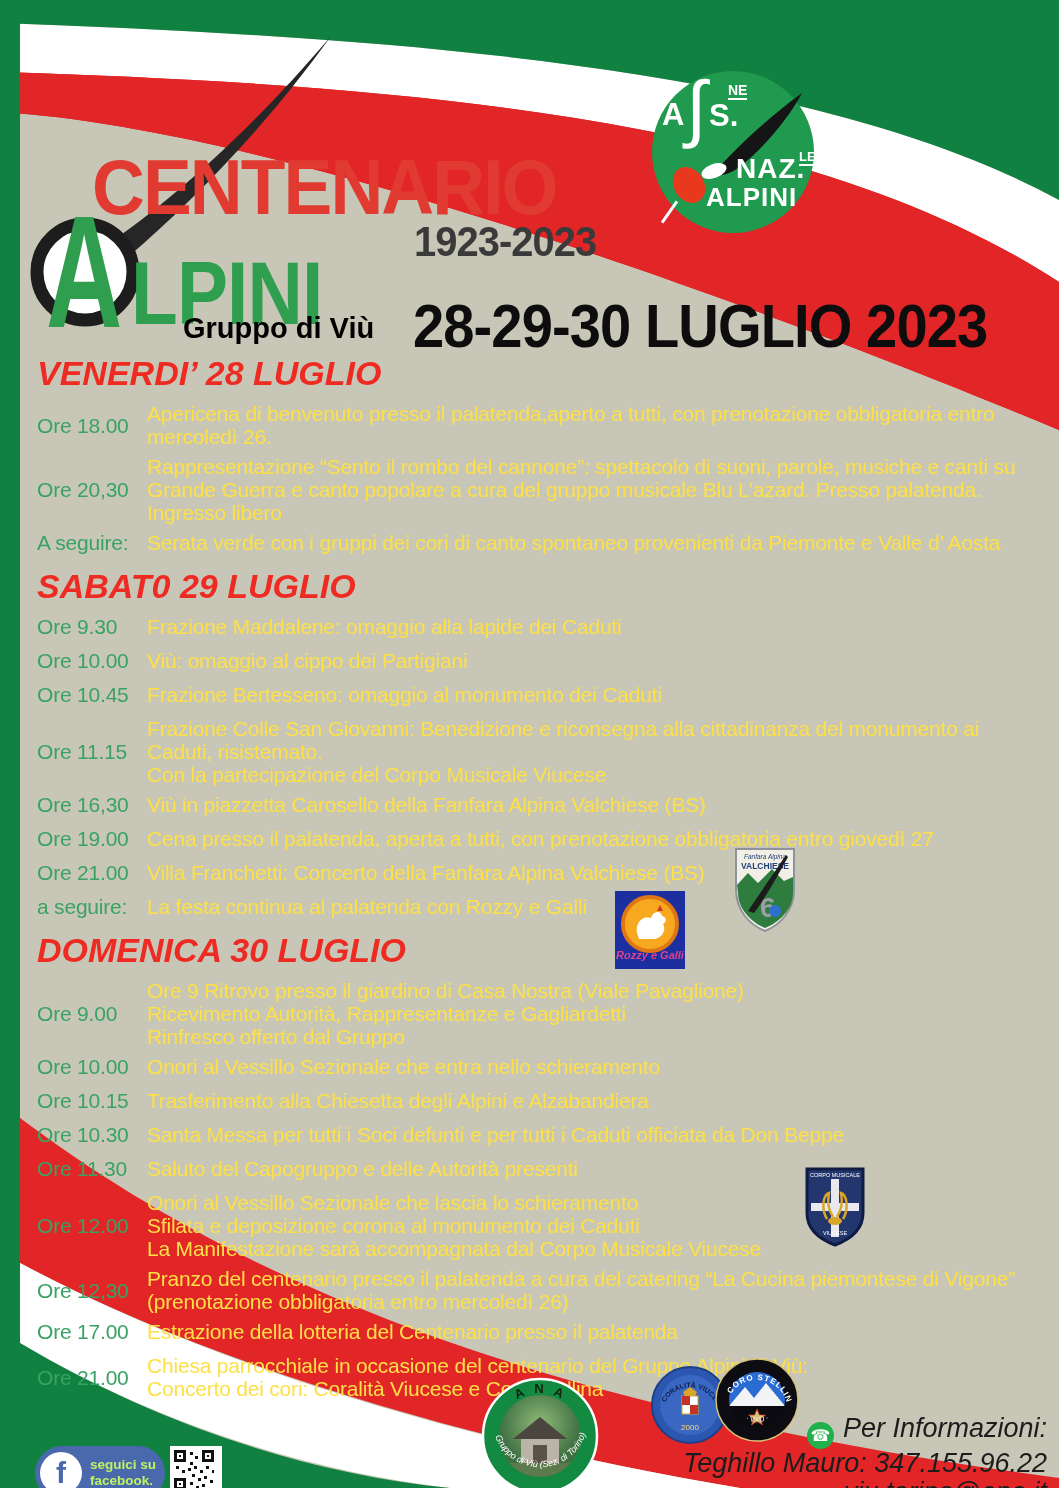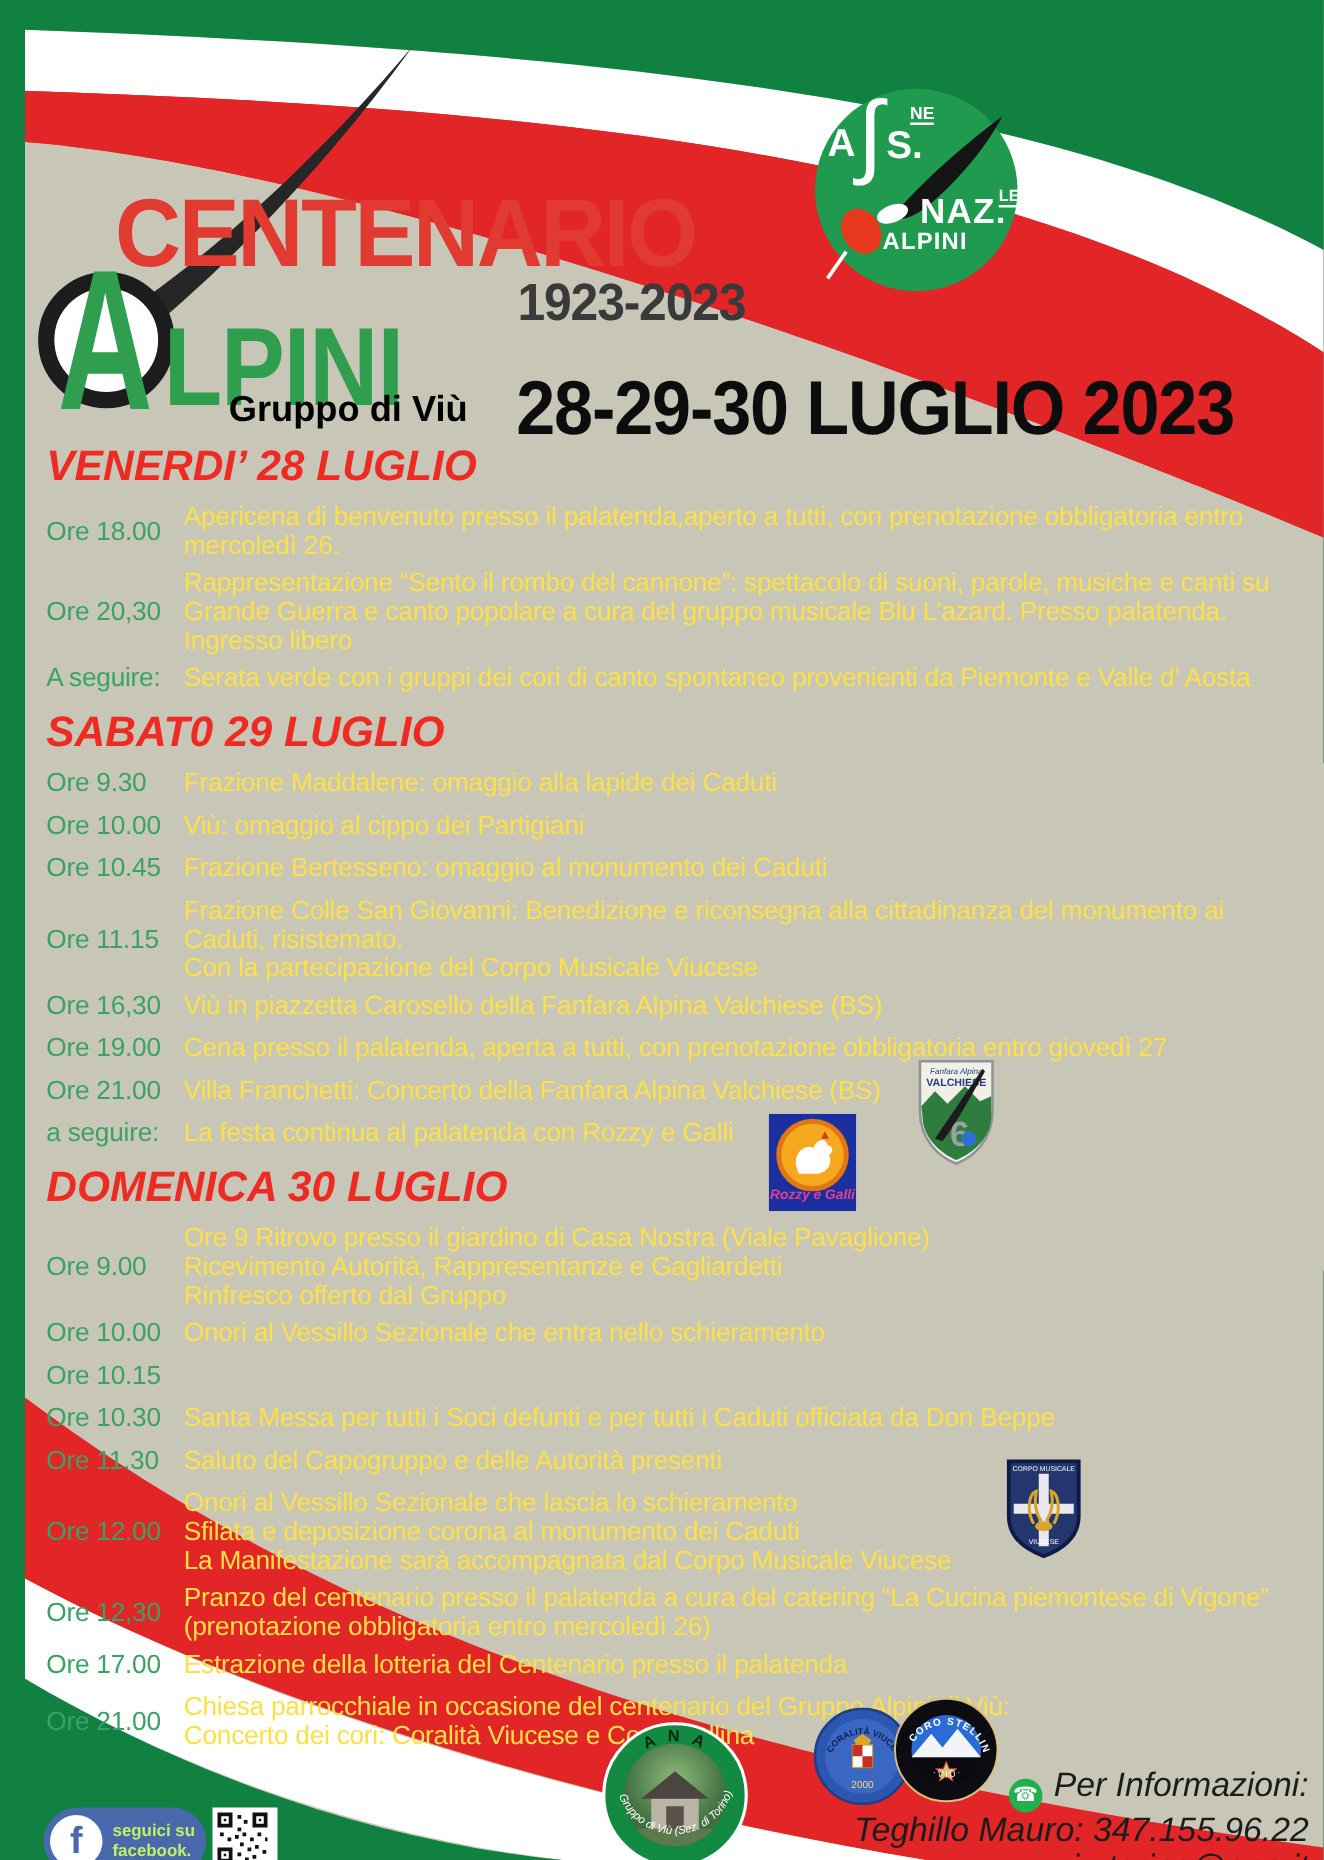--- a/index.html
+++ b/index.html
@@ -26,21 +26,21 @@
   .ana-nat span{position:absolute;line-height:1;}
   .an-a{left:10px;top:28px;font-size:31px;font-weight:bold;}
   .an-int{left:34px;top:0px;font-size:74px;font-weight:400;}
   .an-s{left:57px;top:29px;font-size:31px;font-weight:bold;}
   .an-ne{left:76px;top:12px;font-size:14px;font-weight:bold;border-bottom:2px solid #fff;padding-bottom:1px;}
   .an-feather{position:absolute;left:46px;top:18px;}
   .an-nib{left:22px;top:95px;width:30px;height:38px;background:#e8391f;border-radius:50%;transform:rotate(-32deg);}
   .an-tip{left:16px;top:128px;width:3px;height:26px;background:#fff;transform:rotate(35deg);}
   .an-naz{left:84px;top:84px;font-size:28px;font-weight:bold;letter-spacing:1px;}
   .an-le{left:147px;top:79px;font-size:13px;font-weight:bold;border-bottom:2px solid #fff;padding-bottom:1px;}
-  .an-alpini{left:54px;top:113px;font-size:19px;font-weight:bold;letter-spacing:1px;}
+  .an-alpini{left:54px;top:113px;font-size:26px;font-weight:bold;letter-spacing:1px;}
 
   
   .schedule{position:absolute;left:37px;top:359px;width:1005px;}
   .sec{margin:0 0 18px 0;}
   .sec-title{margin:0 0 15px 0;font-size:34px;line-height:28px;font-weight:bold;font-style:italic;
              color:#ee2b22;letter-spacing:0;}
   .row{display:flex;margin-bottom:11px;font-size:21px;letter-spacing:-.2px;}
   .row.multi{margin-bottom:7px;align-items:center;}
   .time{width:110px;flex:none;color:#3aa263;line-height:23px;}
   .lines{color:#fde047;}
@@ -203,20 +203,23 @@
           </div>
         </div>
         <div class="row">
           <div class="time">Ore 10.00</div>
           <div class="lines">
             <div>Onori al Vessillo Sezionale che entra nello schieramento</div>
           </div>
         </div>
         <div class="row">
           <div class="time">Ore 10.15</div>
+          <div class="lines">
+            <div>Trasferimento alla Chiesetta degli Alpini e Alzabandiera</div>
+          </div>
         </div>
         <div class="row">
           <div class="time">Ore 10.30</div>
           <div class="lines">
             <div>Santa Messa per tutti i Soci defunti e per tutti i Caduti officiata da Don Beppe</div>
           </div>
         </div>
         <div class="row">
           <div class="time">Ore 11.30</div>
           <div class="lines">

